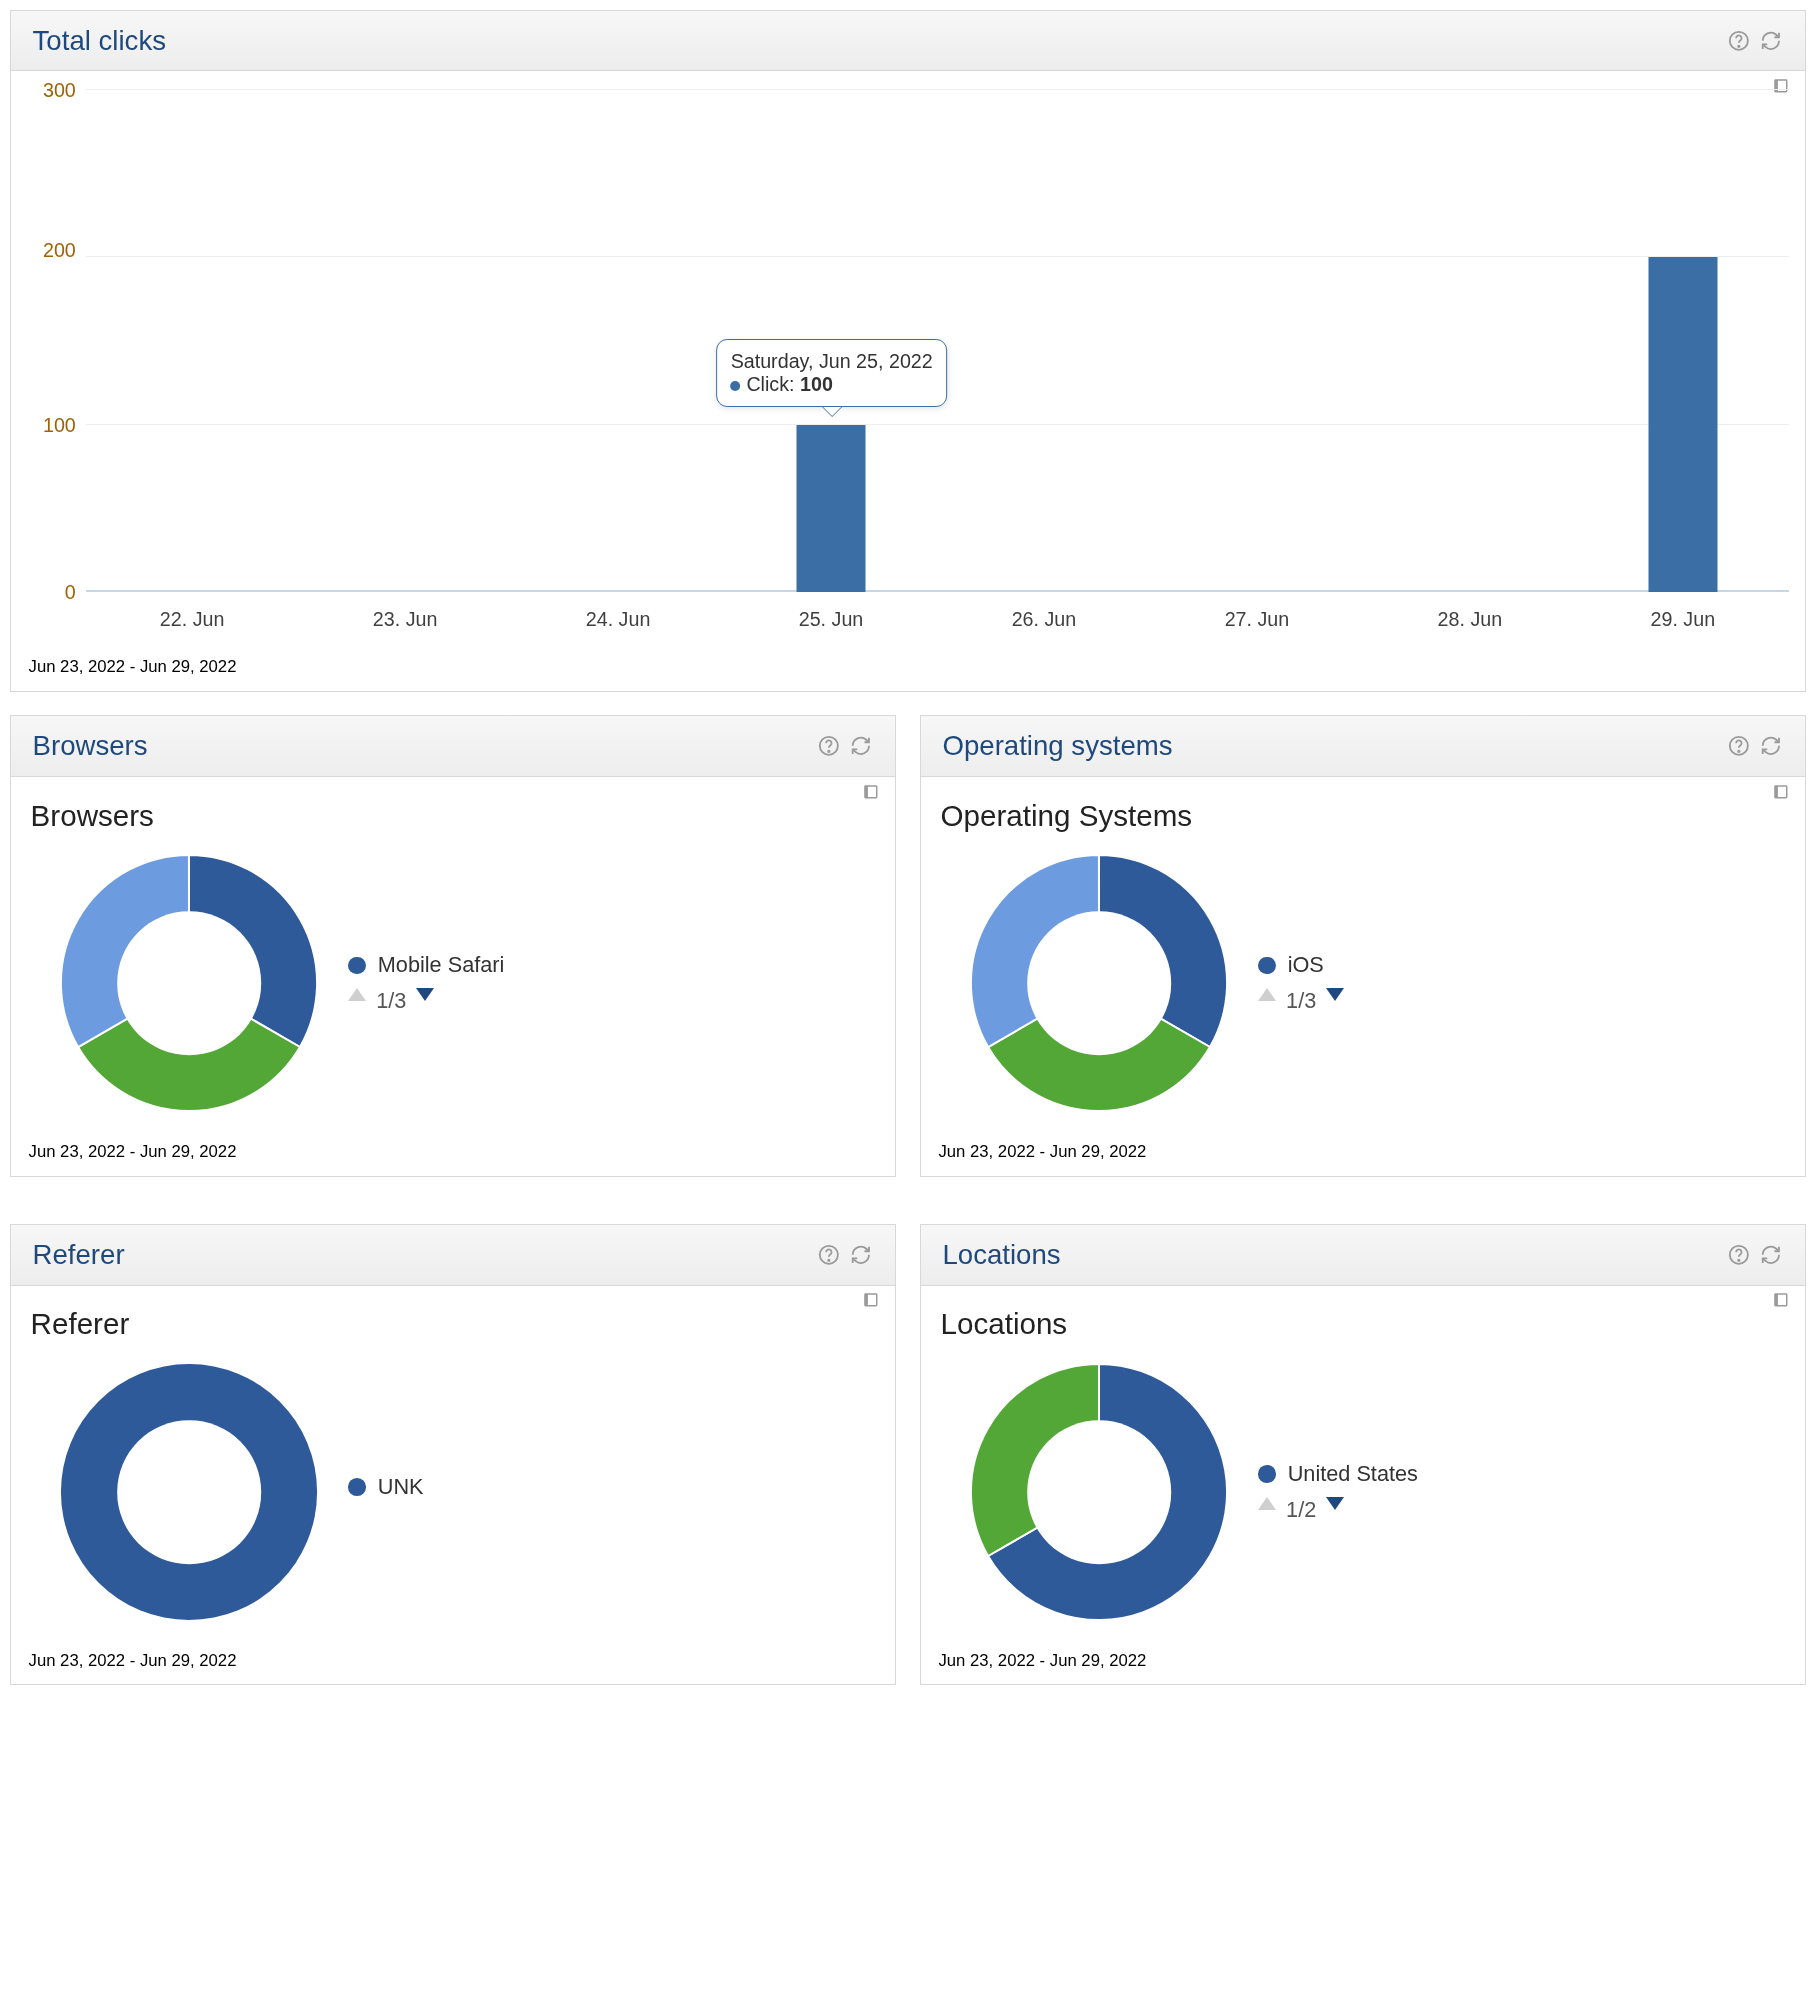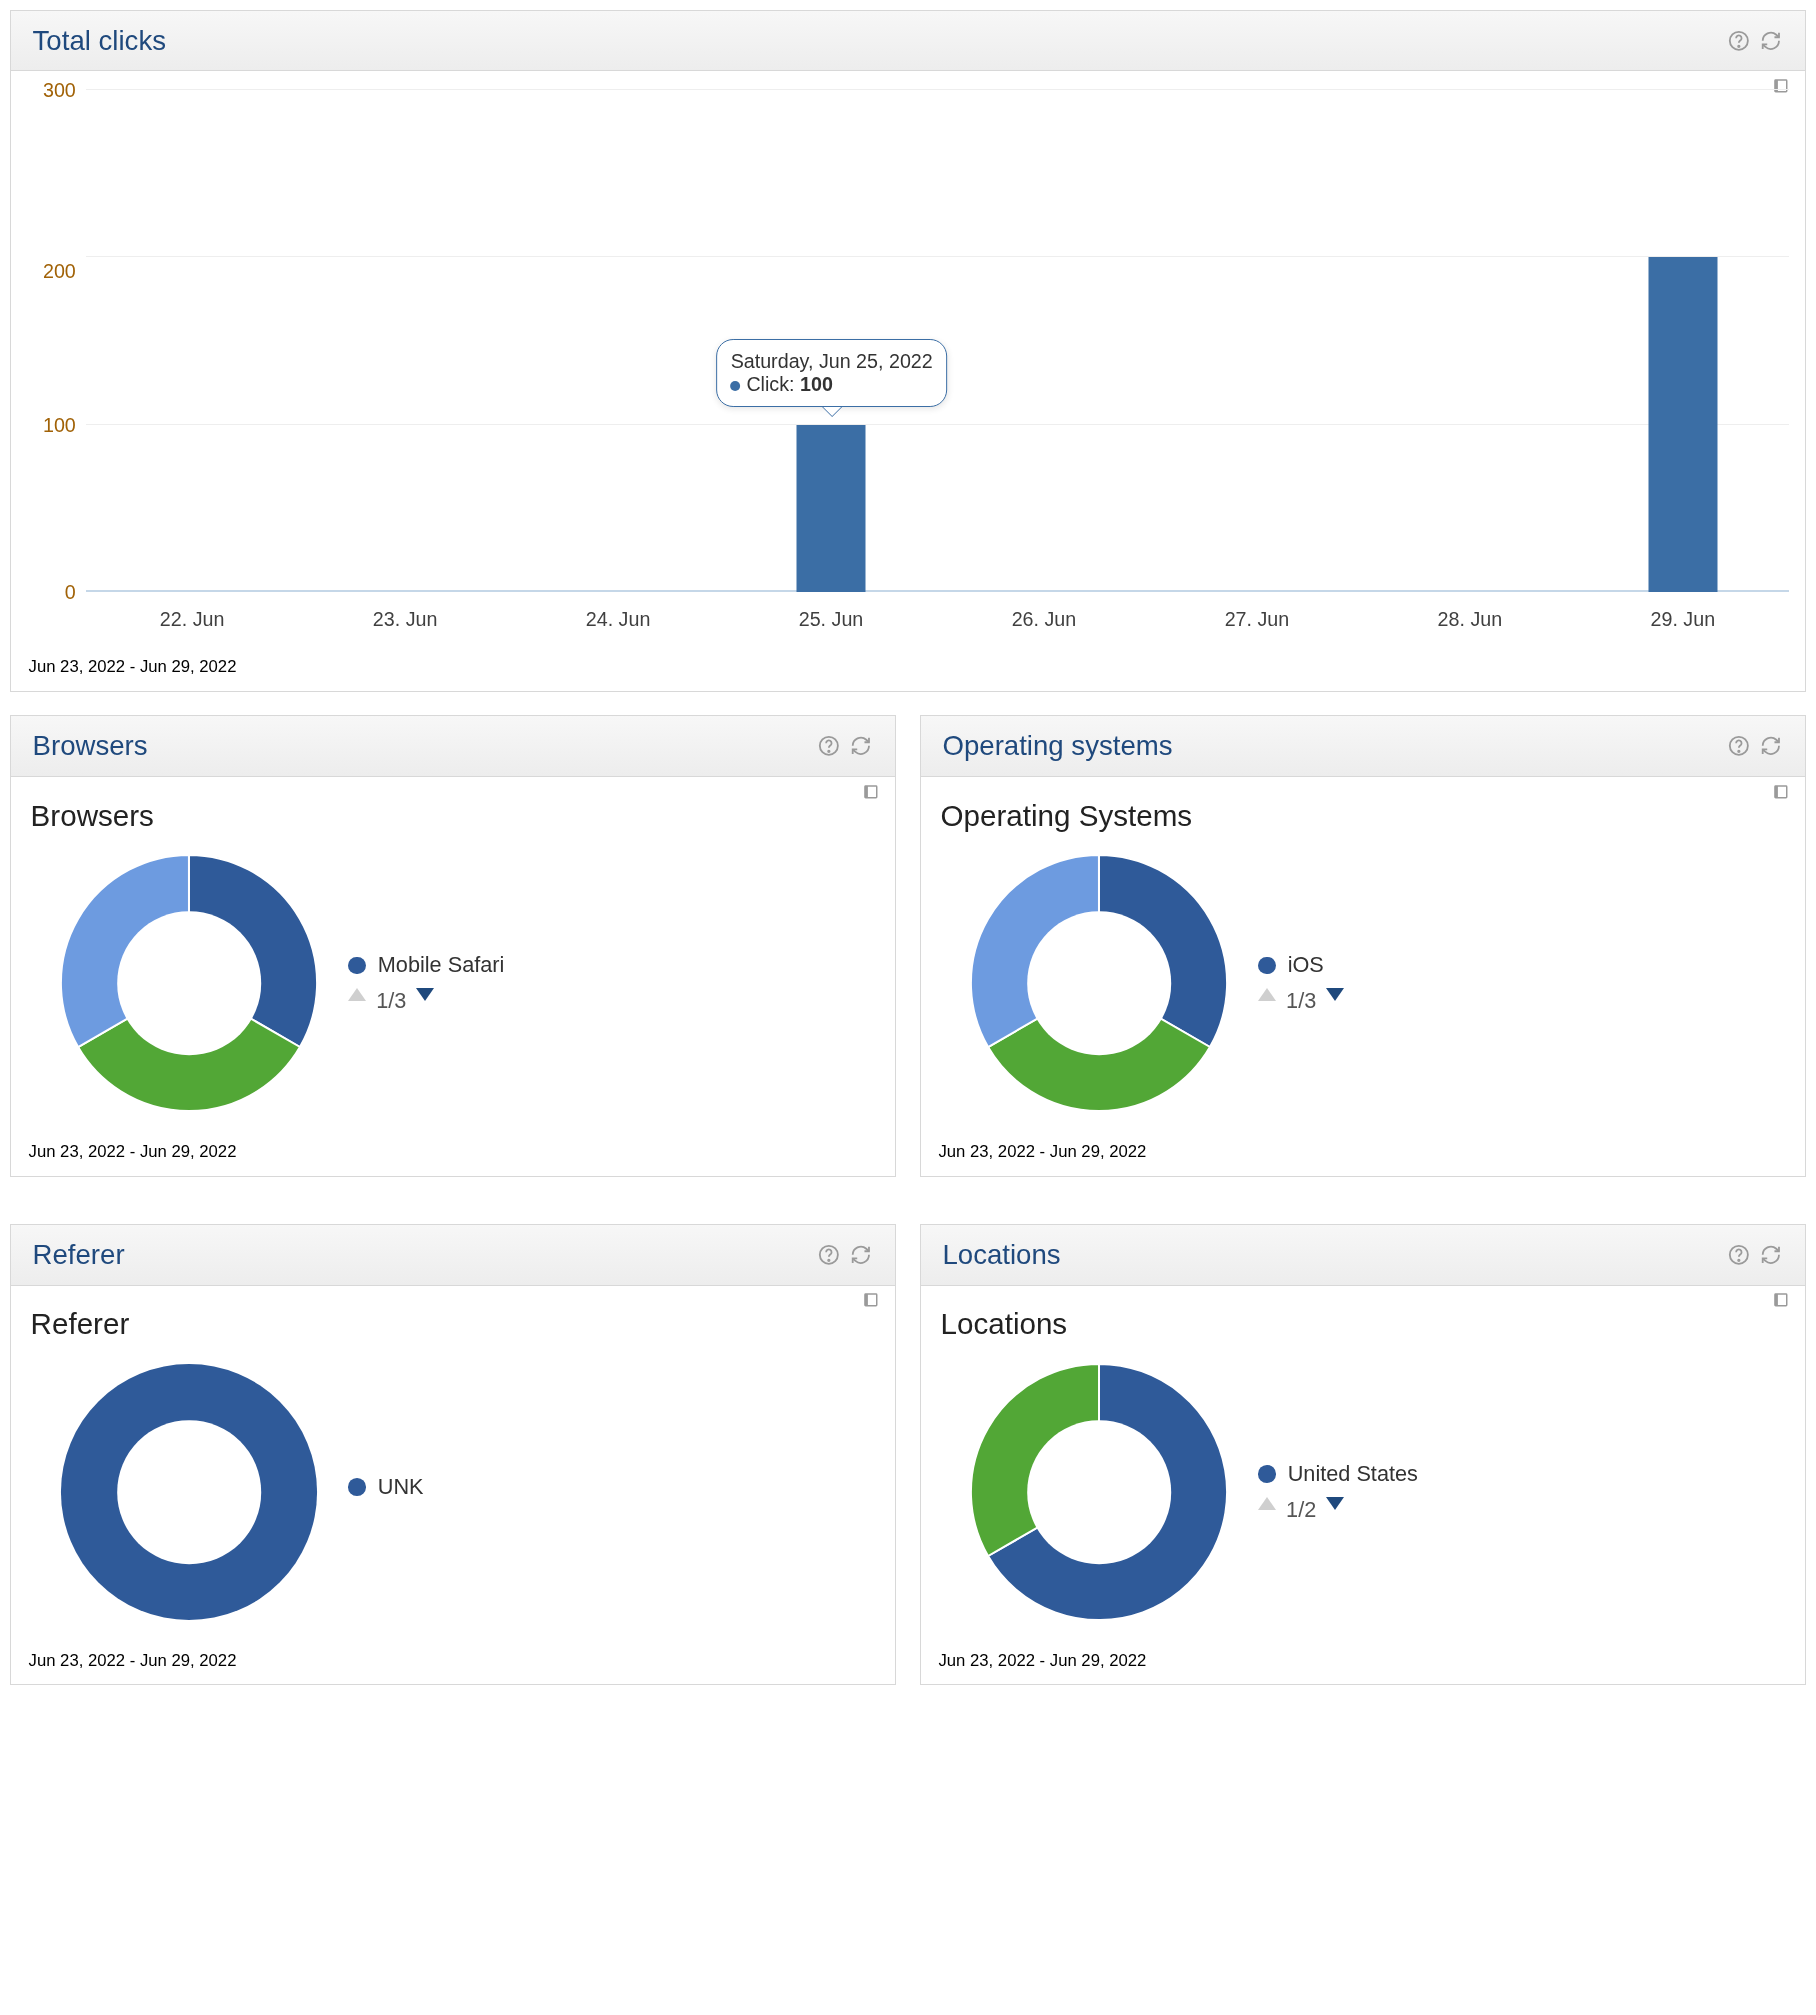--- a/index.html
+++ b/index.html
@@ -121,21 +121,21 @@
     flex: 1;
     text-align: center;
     font-size: 19.7px;
     color: #404040;
     padding-top: 9.9px;
   }
   .tooltip {
     position: absolute;
     background: #fff;
     border: 1px solid #3b6ea5;
-    border-radius: 17px;
+    border-radius: 11px;
     padding: 9.9px 13.8px;
     font-size: 19.7px;
     color: #333;
     white-space: nowrap;
     box-shadow: 0 2px 5.9px rgba(0,0,0,0.1);
   }
   .tooltip::after {
     content: '';
     position: absolute;
     bottom: -9.9px;
@@ -251,21 +251,21 @@
     <span class="export-icon">
       <svg viewBox="0 0 24 24" width="17.7" height="17.7" fill="currentColor">
           <rect x="4" y="4" width="16" height="16" rx="1" fill="none" stroke="currentColor" stroke-width="2"></rect>
           <rect x="4" y="4" width="4" height="16"></rect>
         </svg>
     </span>
     <div class="bar-chart-wrap">
       <div class="y-axis" id="y-axis">
           <div class="y-tick" style="bottom: 0px;">0</div>
           <div class="y-tick" style="bottom: 167px;">100</div>
-          <div class="y-tick" style="bottom: 321px; margin-left: 20px;">200</div>
+          <div class="y-tick" style="bottom: 342px; margin-left: 20px;">200</div>
           <div class="y-tick" style="bottom: 502px;">300</div>
         </div>
       <div class="plot-area" id="plot-area">
           <div class="gridline" style="bottom: 502px;"></div>
           <div class="gridline" style="bottom: 335px;"></div>
           <div class="gridline" style="bottom: 167px;"></div>
         <div class="baseline"></div>
         <div class="bars" id="bars">
             <div class="bar-slot"></div>
             <div class="bar-slot"></div>

